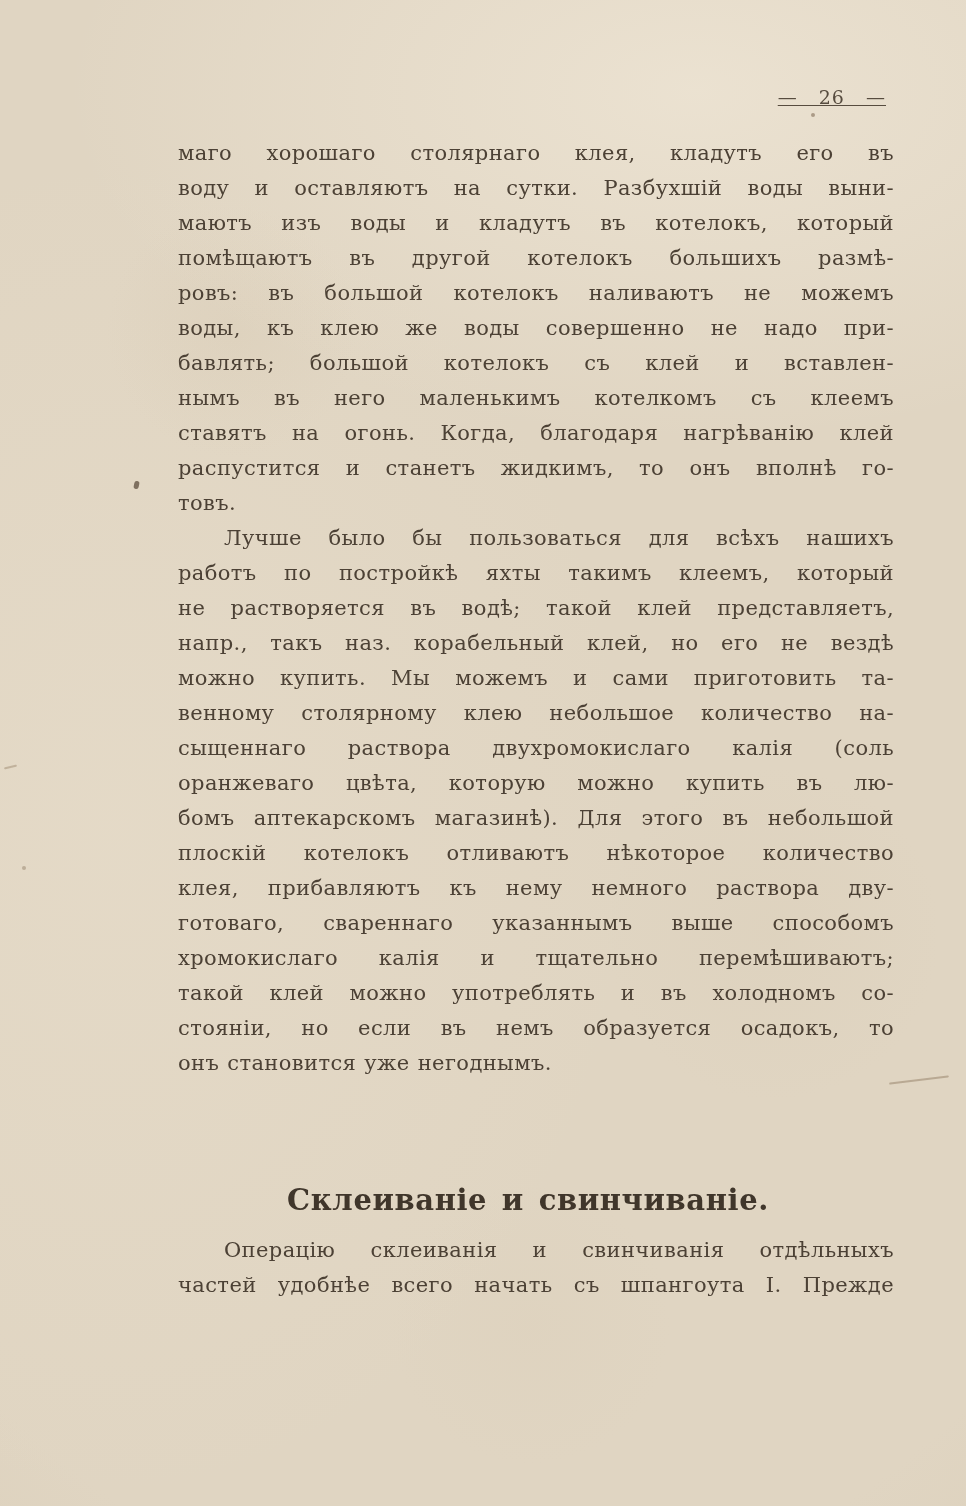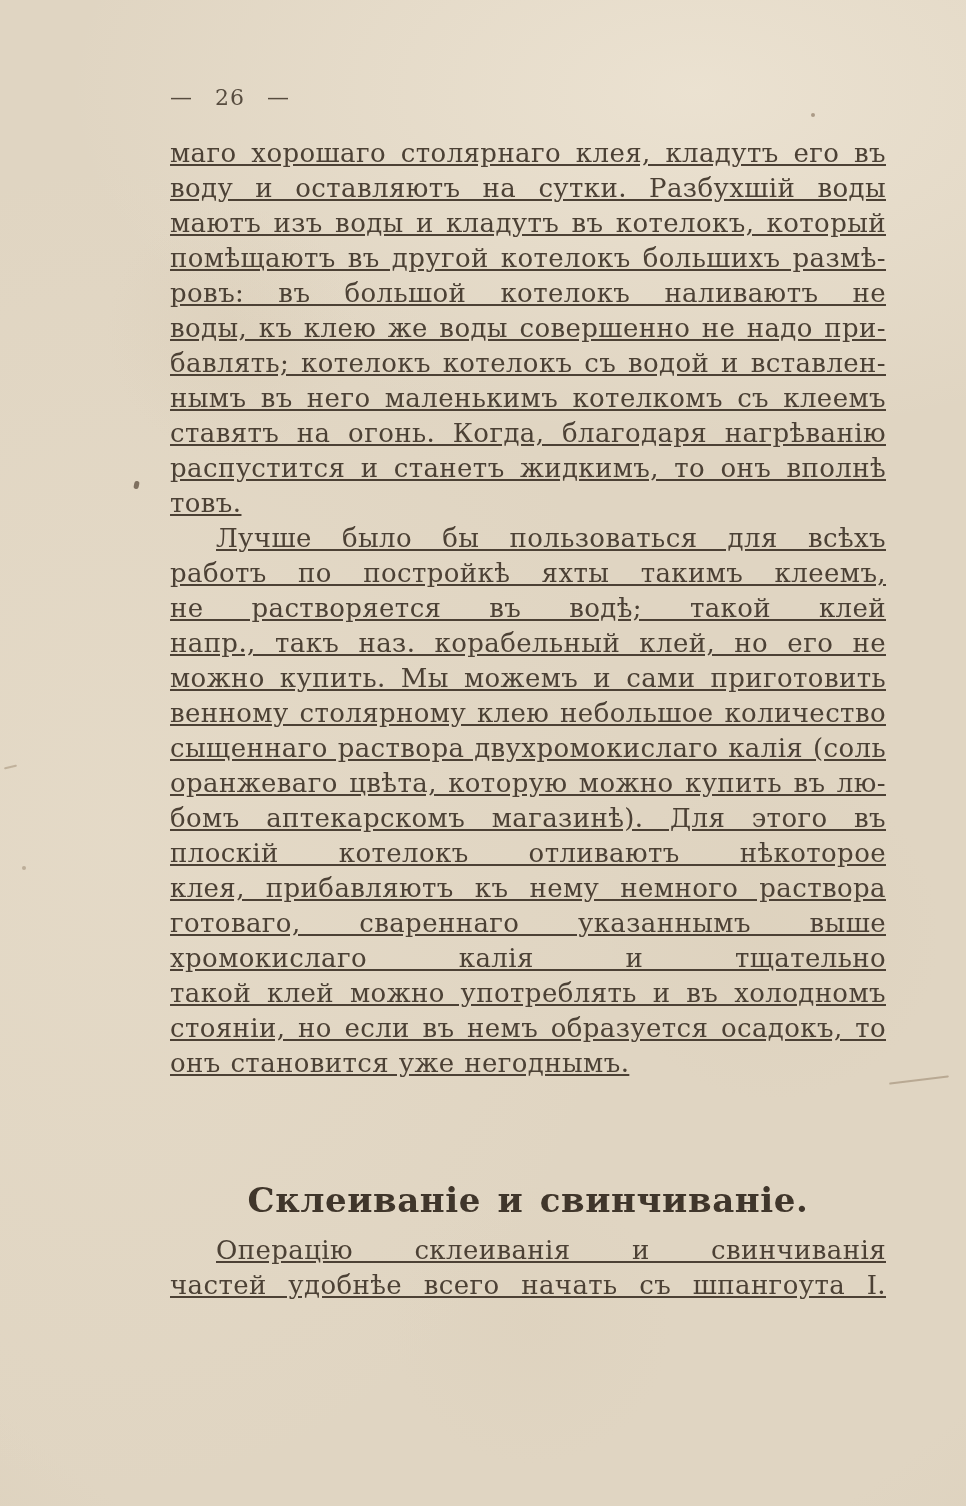--- a/index.html
+++ b/index.html
@@ -25,44 +25,45 @@
   
   .grain{
     position:absolute;inset:0;pointer-events:none;
     background:
       radial-gradient(circle 180px at 24% 22%, rgba(208,192,166,.18), rgba(208,192,166,0) 70%),
       radial-gradient(circle 240px at 80% 62%, rgba(210,196,170,.15), rgba(210,196,170,0) 70%),
       radial-gradient(circle 200px at 55% 88%, rgba(214,200,176,.15), rgba(214,200,176,0) 70%);
   }
   .pagenum{
     position:absolute;left:170px;top:80px;width:716px;
-    text-align:left;
-    font-size:22px;line-height:35px;
+    text-align:right;
+    font-size:19px;line-height:35px;
     word-spacing:14px;letter-spacing:1px;
     color:#57land;
     color:#574c3f;
+    text-decoration:underline;
   }
   .textblock{
-    position:absolute;left:170px;width:716px;
-    font-size:26px;line-height:35px;
-    letter-spacing:.4px;word-spacing:1px;text-decoration:underline;
+    position:absolute;left:178px;width:716px;
+    font-size:21px;line-height:35px;
+    letter-spacing:.4px;word-spacing:1px;
   }
   .body-pos{top:136px;}
   .section-pos{top:1233px;}
   .line{
     height:35px;overflow:hidden;
     text-align:justify;text-align-last:justify;
     box-sizing:border-box;width:100%;
   }
   .line.ind{padding-left:46px;}
   .line.noj{text-align:center;text-align-last:left;}
   .heading{
     position:absolute;left:170px;top:1183px;width:716px;
     text-align:center;
-    font-size:34px;line-height:35px;font-weight:bold;
+    font-size:29px;line-height:35px;font-weight:bold;
     letter-spacing:.6px;word-spacing:4px;
     color:var(--heading-ink);
   }
   
   .speck{position:absolute;border-radius:50%;background:rgba(93,78,62,.75);}
   .speck.comma{left:134px;top:481px;width:5px;height:8px;border-radius:3px;transform:rotate(12deg);}
   .speck.dot-top{left:811px;top:113px;width:4px;height:4px;background:rgba(130,110,88,.6);}
   .speck.dot-left{left:22px;top:866px;width:4px;height:4px;background:rgba(150,132,108,.5);}
   .dash-left{position:absolute;left:4px;top:766px;width:13px;height:2px;background:rgba(150,130,105,.45);transform:rotate(-14deg);border-radius:1px;}
   .scratch{position:absolute;left:889px;top:1079px;width:60px;height:2px;background:rgba(146,126,100,.5);transform:rotate(-7deg);border-radius:1px;}
@@ -75,21 +76,21 @@
 
   <div class="pagenum">— 26 —</div>
 
   <div class="textblock body-pos">
       <div class="line">маго хорошаго столярнаго клея, кладутъ его въ</div>
       <div class="line">воду и оставляютъ на сутки. Разбухшій воды выни-</div>
       <div class="line">маютъ изъ воды и кладутъ въ котелокъ, который</div>
       <div class="line">помѣщаютъ въ другой котелокъ большихъ размѣ-</div>
       <div class="line">ровъ: въ большой котелокъ наливаютъ не можемъ</div>
       <div class="line">воды, къ клею же воды совершенно не надо при-</div>
-      <div class="line">бавлять; котелокъ котелокъ съ водой и вставлен-</div>
+      <div class="line">бавлять; большой котелокъ съ клей и вставлен-</div>
       <div class="line">нымъ въ него маленькимъ котелкомъ съ клеемъ</div>
       <div class="line">ставятъ на огонь. Когда, благодаря нагрѣванію клей</div>
       <div class="line">распустится и станетъ жидкимъ, то онъ вполнѣ го-</div>
       <div class="line noj">товъ.</div>
       <div class="line ind">Лучше было бы пользоваться для всѣхъ нашихъ</div>
       <div class="line">работъ по постройкѣ яхты такимъ клеемъ, который</div>
       <div class="line">не растворяется въ водѣ; такой клей представляетъ,</div>
       <div class="line">напр., такъ наз. корабельный клей, но его не вездѣ</div>
       <div class="line">можно купить. Мы можемъ и сами приготовить та-</div>
       <div class="line">венному столярному клею небольшое количество на-</div>

